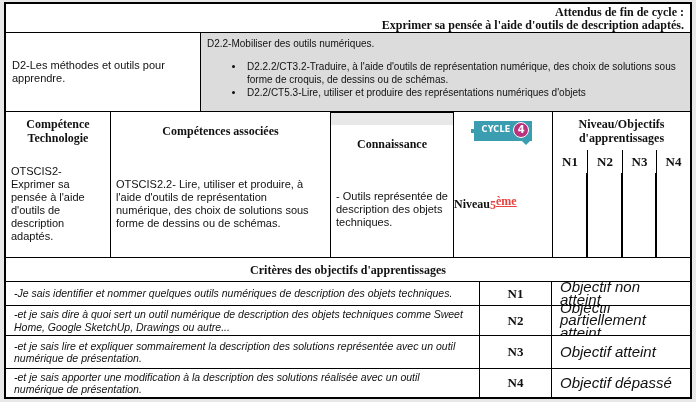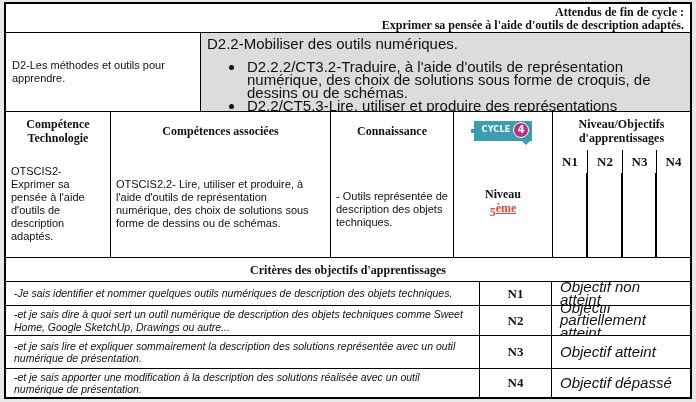--- a/index.html
+++ b/index.html
@@ -1,21 +1,21 @@
 <!DOCTYPE html>
 <html><head>
 <meta charset="utf-8">
 <style>
   * { box-sizing: border-box; margin: 0; padding: 0; }
   html, body { width: 696px; height: 402px; background: #e8e8e8; overflow: hidden; }
   body { position: relative; font-family: "Liberation Sans", sans-serif; color: #111; }
   .cell { position: absolute; background: #fff; border: 1px solid #000; overflow: hidden; }
   .title-cell { left: 4px; top: 2px; width: 688px; height: 32px; border-width: 2px 2px 2px 2px; padding: 2px 6px; font-family: "Liberation Serif", serif; font-weight: bold; font-size: 12px; line-height: 13px; text-align: right; }
   .d2-left { left: 4px; top: 33px; width: 197px; height: 80px; border-width: 0 1px 2px 2px; font-size: 11px; line-height: 13px; padding: 0 6px; display: flex; align-items: center; }
-  .d2-right { left: 200px; top: 33px; width: 492px; height: 80px; background: #dcdcdc; border-width: 0 2px 2px 1px; font-size: 15px; line-height: 13px; padding: 4px 6px; }
+  .d2-right { left: 200px; top: 33px; width: 492px; height: 80px; background: #dcdcdc; border-width: 0 2px 2px 1px; font-size: 10px; line-height: 13px; padding: 4px 6px; }
   .d2-right ul { margin: 10px 0 0 38px; list-style: disc; }
   .d2-right li { margin: 0; padding-left: 2px; }
   .hdr { display: flex; align-items: center; justify-content: center; text-align: center; font-family: "Liberation Serif", serif; font-weight: bold; font-size: 12px; line-height: 14px; }
   .body-cell { font-size: 11px; line-height: 13px; padding: 0 5px; display: flex; align-items: center; }
   .crit { font-size: 10.5px; line-height: 12.5px; font-style: italic; padding: 1px 8px; display: flex; align-items: center; }
   .lvl { display: flex; align-items: center; justify-content: center; font-family: "Liberation Serif", serif; font-weight: bold; font-size: 13px; }
   .obj { font-size: 15px; line-height: 12.5px; font-style: italic; padding: 1px 8px; display: flex; align-items: center; }
   .cycle-badge { position: relative; display: inline-flex; align-items: center; height: 20px; padding: 0 3px 2px 8px; background: #3b9db0; color: #fff; font-family: "DejaVu Sans", sans-serif; font-weight: bold; font-size: 8px; letter-spacing: 0.2px; }
   .cycle-badge .notch-l { position: absolute; left: -3px; top: 8px; width: 3px; height: 4px; background: #3b9db0; }
   .cycle-badge .notch-b { position: absolute; left: 48px; bottom: -4px; width: 0; height: 0; border-left: 4px solid transparent; border-right: 4px solid transparent; border-top: 4px solid #3b9db0; }
@@ -42,21 +42,21 @@
     <li>D2.2/CT5.3-Lire, utiliser et produire des représentations numériques d'objets</li>
   </ul>
 </div>
 
 <div class="cell hdr" style="left:4px; top:112px; width:107px; height:39px; border-width:0 1px 1px 2px;">
   <span>Compétence Technologie</span>
 </div>
 <div class="cell hdr" style="left:110px; top:112px; width:221px; height:39px; border-width:0 1px 1px 1px;">
   <span>Compétences associées</span>
 </div>
-<div class="cell hdr" style="left:330px; top:112px; width:124px; height:39px; border-width:0 1px 1px 1px;">
+<div class="cell hdr" style="left:330px; top:125px; width:124px; height:39px; border-width:0 1px 1px 1px;">
   <span>Connaissance</span>
 </div>
 <div class="cell hdr" style="left:453px; top:112px; width:100px; height:39px; border-width:0 1px 1px 1px; overflow:visible;">
   <div class="cycle-badge">
     <span class="notch-l"></span>
     <span>CYCLE</span>
     <span class="cycle-num">4</span>
     <span class="notch-b"></span>
   </div>
 </div>
@@ -66,21 +66,21 @@
 
 <div class="cell body-cell" style="left:4px; top:150px; width:107px; height:108px; border-width:0 1px 1px 2px;">
   <span>OTSCIS2-Exprimer sa pensée à l'aide d'outils de description adaptés.</span>
 </div>
 <div class="cell body-cell" style="left:110px; top:150px; width:221px; height:108px; border-width:0 1px 1px 1px;">
   <span>OTSCIS2.2- Lire, utiliser et produire, à l'aide d'outils de représentation numérique, des choix de solutions sous forme de dessins ou de schémas.</span>
 </div>
 <div class="cell body-cell" style="left:330px; top:150px; width:124px; height:108px; border-width:0 1px 1px 1px; padding-top:12px;">
   <span>- Outils représentée de description des objets techniques.</span>
 </div>
-<div class="cell" style="left:453px; top:150px; width:100px; height:108px; border-width:0 1px 1px 1px; display:flex; flex-direction:column; align-items:center; justify-content:center;">
+<div class="cell" style="left:453px; top:150px; width:100px; height:108px; border-width:0 1px 1px 1px; display:flex; flex-direction:row; align-items:center; justify-content:flex-start;">
   <div class="niveau">Niveau</div>
   <div class="grade"><span>5</span><sup>ème</sup></div>
 </div>
 
 <div class="cell hdr" style="left:552px; top:150px; width:36px; height:24px; border-width:0 1px 1px 1px; font-size:13px;">
     <span>N1</span>
   </div>
 <div class="cell hdr" style="left:587px; top:150px; width:36px; height:24px; border-width:0 1px 1px 1px; font-size:13px;">
     <span>N2</span>
   </div>

